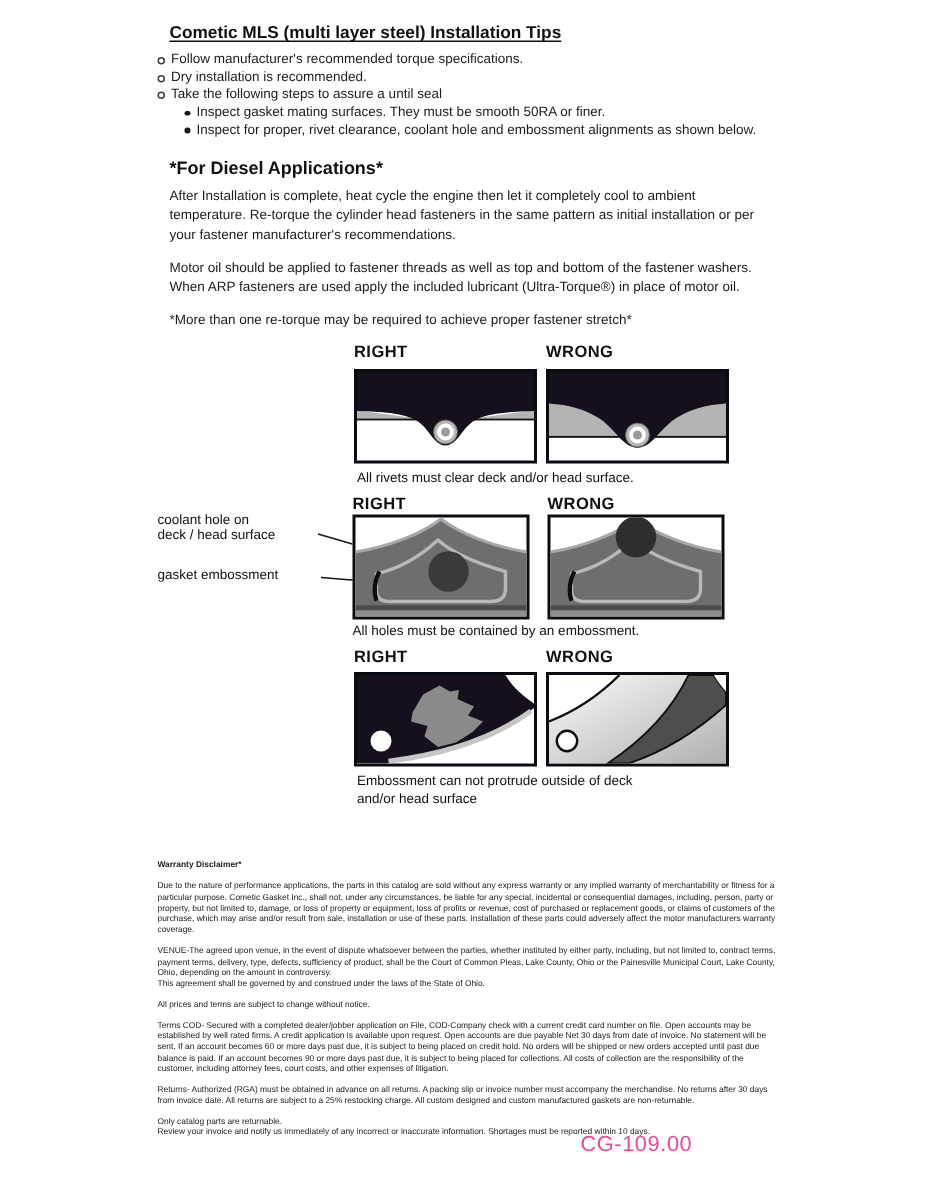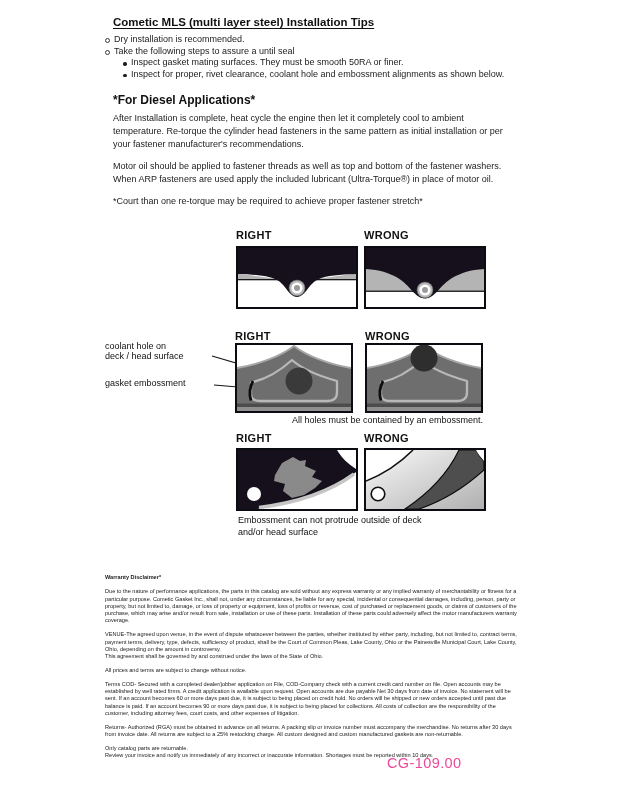--- a/index.html
+++ b/index.html
@@ -20,21 +20,21 @@
   .diesel-h{margin:0 0 5px 8px;font-size:12px;font-weight:bold;color:#111;}
   .top p{margin:0 0 9px 8px;font-size:9px;line-height:13px;width:396px;}
 
   
   .pair-head{position:absolute;display:flex;font-size:11px;font-weight:bold;letter-spacing:.3px;color:#111;}
   .pair-head span{display:inline-block;text-align:left;}
   .pair-boxes{position:absolute;display:flex;}
   .dbox{border:2px solid #0b0b12;background:#fff;}
   .dbox svg{display:block;}
   .caption{position:absolute;font-size:9px;line-height:12px;color:#111;}
-  .cap-center{text-align:right;}
+  .cap-center{text-align:left;}
 
   .ptr-labels{position:absolute;left:105px;top:341px;width:104px;text-align:left;
               font-size:9px;line-height:10px;color:#111;}
   .ptr-labels .gap{margin-top:17px;}
   .ptr-lines{position:absolute;left:211px;top:352px;}
 
   
   .legal{position:absolute;left:105px;top:574px;width:415px;font-size:5.6px;line-height:7.3px;color:#222;}
   .legal p{margin:0 0 6.5px 0;}
   .legal .lh{font-weight:bold;margin-bottom:7px;}
@@ -44,29 +44,30 @@
   .page-code{position:absolute;left:387px;top:755px;font-size:14.5px;letter-spacing:.4px;color:#ec4899;}
 </style>
 </head>
 <body>
 
 <div class="page">
 
   <div class="top">
     <h1 class="title">Cometic MLS (multi layer steel) Installation Tips</h1>
     <ul class="bullets">
+      <li class="main"><span>Follow manufacturer's recommended torque specifications.</span></li>
       <li class="main"><span>Dry installation is recommended.</span></li>
       <li class="main"><span>Take the following steps to assure a until seal</span></li>
       <li class="sub"><span>Inspect gasket mating surfaces.  They must be smooth 50RA or finer.</span></li>
       <li class="sub"><span>Inspect for proper, rivet clearance, coolant hole and embossment alignments as shown below.</span></li>
     </ul>
     <h2 class="diesel-h">*For Diesel Applications*</h2>
     <p>After Installation is complete, heat cycle the engine then let it completely cool to ambient temperature. Re-torque the cylinder head fasteners in the same pattern as initial installation or per your fastener manufacturer's recommendations.</p>
     <p>Motor oil should be applied to fastener threads as well as top and bottom of the fastener washers. When ARP fasteners are used apply the included lubricant (Ultra-Torque®) in place of motor oil.</p>
-    <p>*Court than one re-torque may be required to achieve proper fastener stretch*</p>
+    <p>*More than one re-torque may be required to achieve proper fastener stretch*</p>
   </div>
 
   <div class="pair-head" style="left:236px;top:229px;">
     <span style="width:122px;">RIGHT</span>
     <span style="width:122px;margin-left:6px;">WRONG</span>
   </div>
   <div class="pair-boxes" style="left:236px;top:246px;gap:6px;">
     <div class="dbox" style="width:118px;height:59px;">
       <svg width="118" height="59" viewBox="0 0 118 59">
         <polygon points="0,25.5 40,31 0,31" fill="#b4b4b4"></polygon>
@@ -86,20 +87,21 @@
         <rect x="0" y="42.6" width="118" height="1.3" fill="#161616"></rect>
         <path d="M0,0 H118 V21 C104,22 96,24.5 86,30 C74,37 69,50.5 59,50.5 C49,50.5 44,37 32,30 C22,24.5 14,22 0,21 Z" fill="#15101b"></path>
         <g>
           <circle cx="59" cy="42" r="8" fill="#b6b6b6" stroke="#5a5a5a" stroke-width="0.6"></circle>
           <circle cx="59" cy="42" r="5.6" fill="#ffffff"></circle>
           <circle cx="59" cy="42" r="3" fill="#9a9a9a"></circle>
         </g>
       </svg>
     </div>
   </div>
+  <div class="caption" style="left:238px;top:312px;">All rivets must clear deck and/or head surface.</div>
 
   <div class="pair-head" style="left:235px;top:330px;">
     <span style="width:118px;">RIGHT</span>
     <span style="width:118px;margin-left:12px;">WRONG</span>
   </div>
 
   <div class="ptr-labels">
     <div>coolant hole on</div>
     <div>deck / head surface</div>
     <div class="gap">gasket embossment</div>

